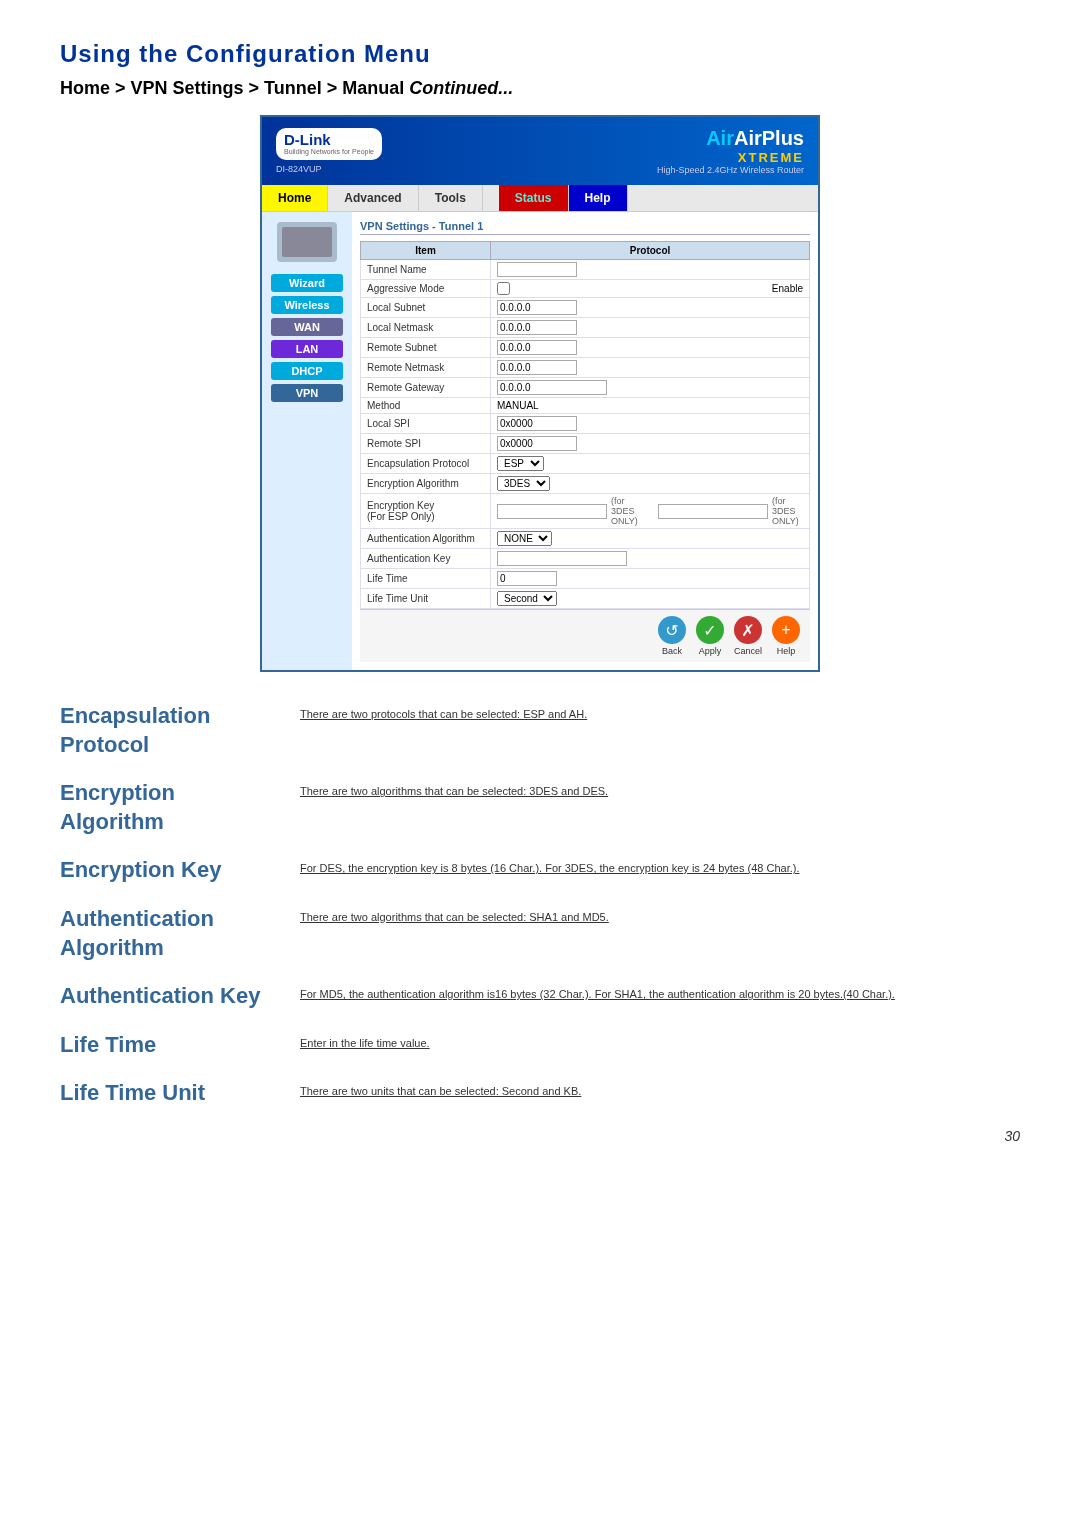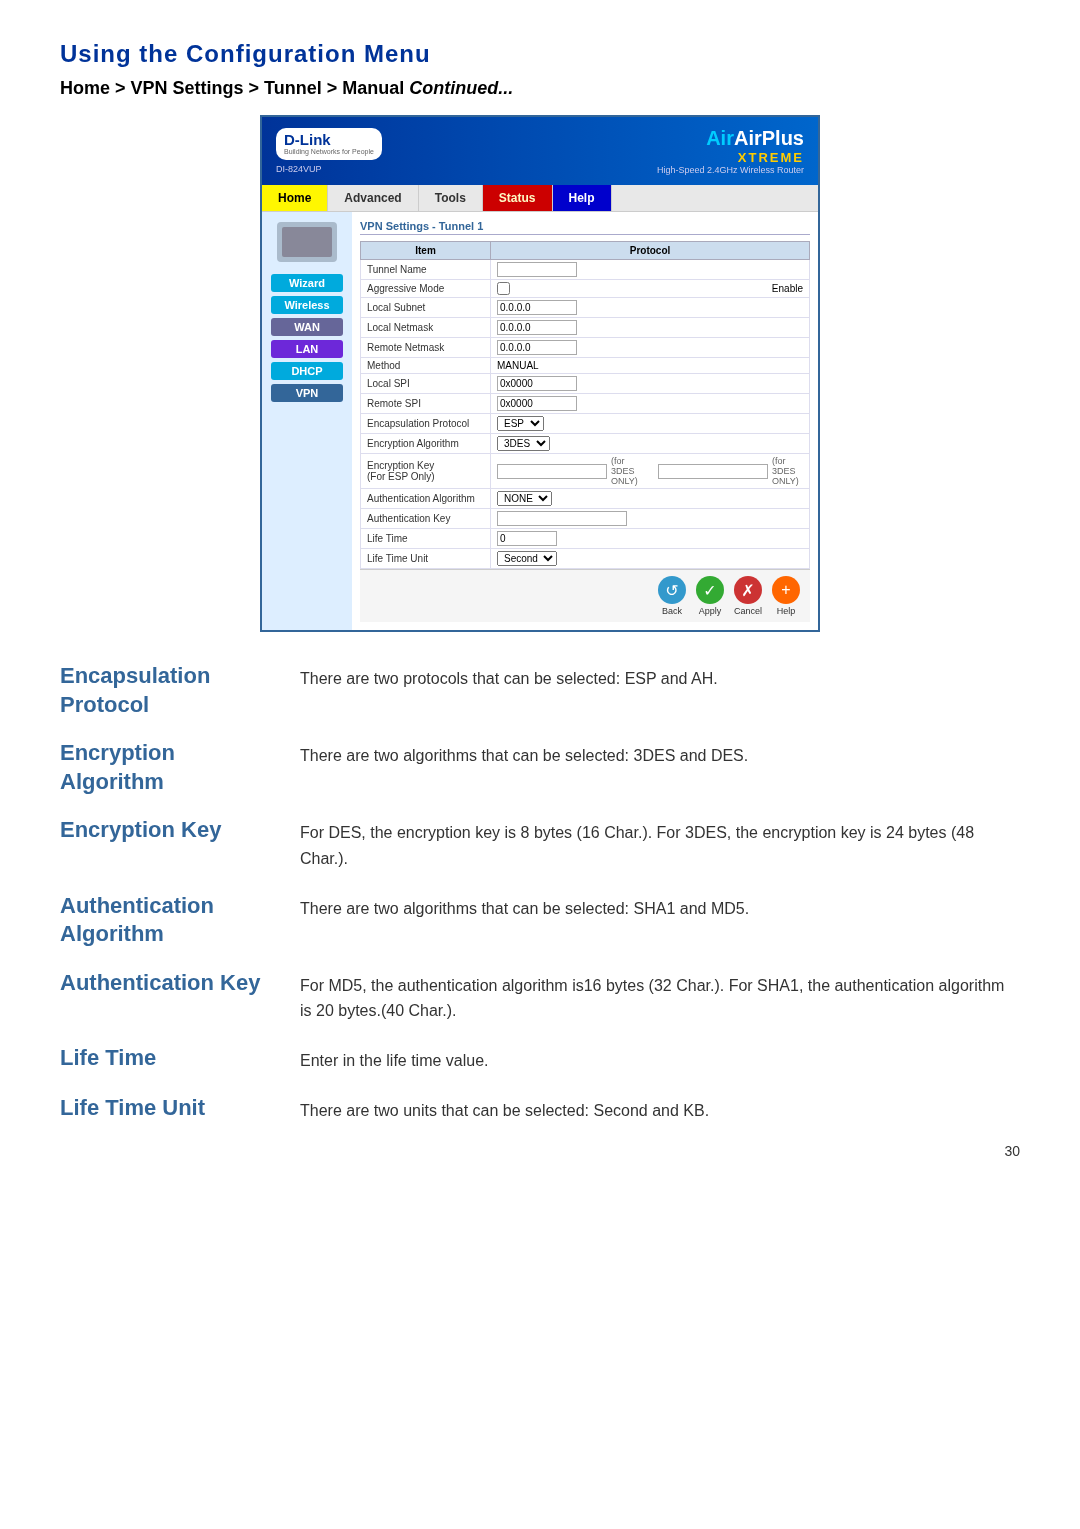--- a/index.html
+++ b/index.html
@@ -92,21 +92,21 @@
       font-size: 12px;
       font-weight: bold;
       cursor: pointer;
       color: #333;
       border-right: 1px solid #ccc;
     }
     .nav-item.nav-home {
       background: #fff700;
       color: #000;
     }
-    .nav-item.nav-status { background: #cc0000; color: #fef9c3; }
+    .nav-item.nav-status { background: #cc0000; color: #5eead4; margin-left: 16px; }
     .nav-item.nav-help { background: #0000cc; color: #fff; }
 
     
     .router-main {
       display: flex;
     }
 
     
     .sidebar {
       width: 90px;
@@ -245,31 +245,33 @@
     }
     .desc-term {
       min-width: 240px;
       font-size: 22px;
       font-weight: bold;
       color: #336699;
       line-height: 1.3;
     }
     .desc-def {
       flex: 1;
-      font-size: 16px;
+      font-size: 11px;
       color: #333;
       line-height: 1.6;
       padding-top: 4px;
+      text-decoration: underline;
     }
 
     
     .page-number {
       text-align: right;
       font-size: 14px;
       color: #333;
+      font-style: italic;
     }
 
     
     .checkbox-label {
       display: flex;
       align-items: center;
       gap: 3px;
       font-size: 10px;
       justify-content: space-between;
     }
@@ -350,26 +352,34 @@
           <tr>
             <td class="label-col">Local Subnet</td>
             <td><input type="text" value="0.0.0.0" style=""></td>
           </tr>
 
           <tr>
             <td class="label-col">Local Netmask</td>
             <td><input type="text" value="0.0.0.0" style=""></td>
           </tr>
 
+          <tr>
+            <td class="label-col">Remote Subnet</td>
+            <td><input type="text" value="0.0.0.0" style=""></td>
+          </tr>
 
           <tr>
             <td class="label-col">Remote Netmask</td>
             <td><input type="text" value="0.0.0.0" style=""></td>
           </tr>
 
+          <tr>
+            <td class="label-col">Remote Gateway</td>
+            <td><input type="text" value="0.0.0.0" style="width: 110px;"></td>
+          </tr>
 
           <tr>
             <td class="label-col">Method</td>
             <td><span>MANUAL</span></td>
           </tr>
 
           <tr>
             <td class="label-col">Local SPI</td>
             <td><input type="text" value="0x0000" style=""></td>
           </tr>

